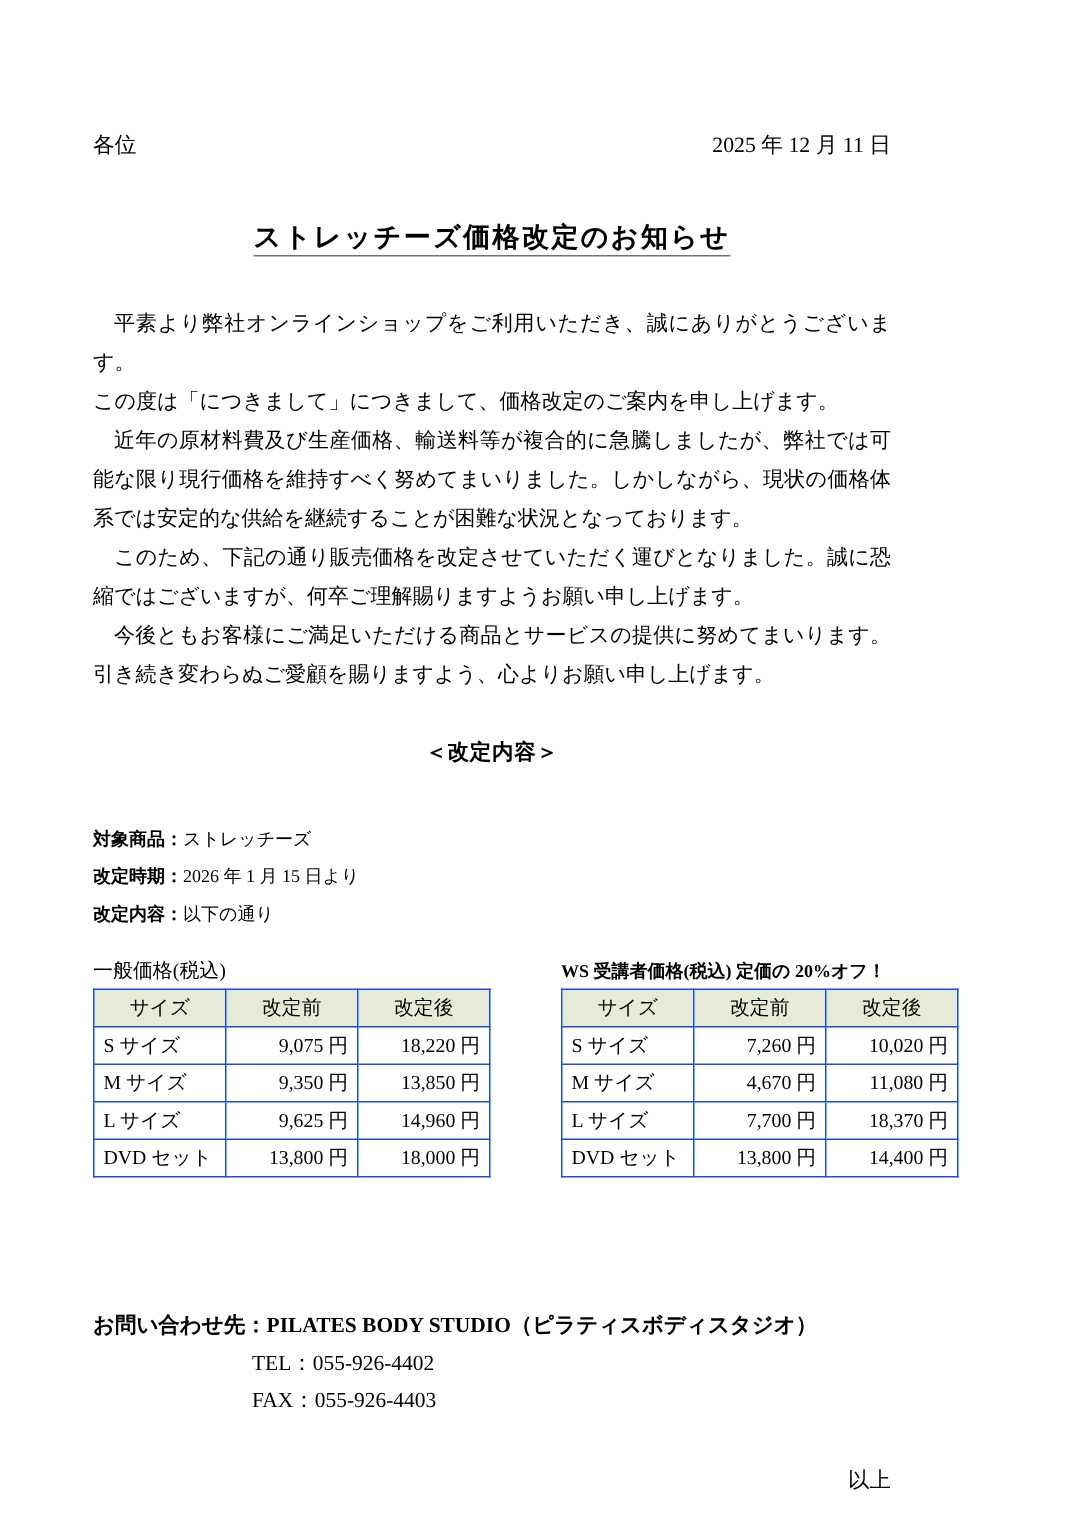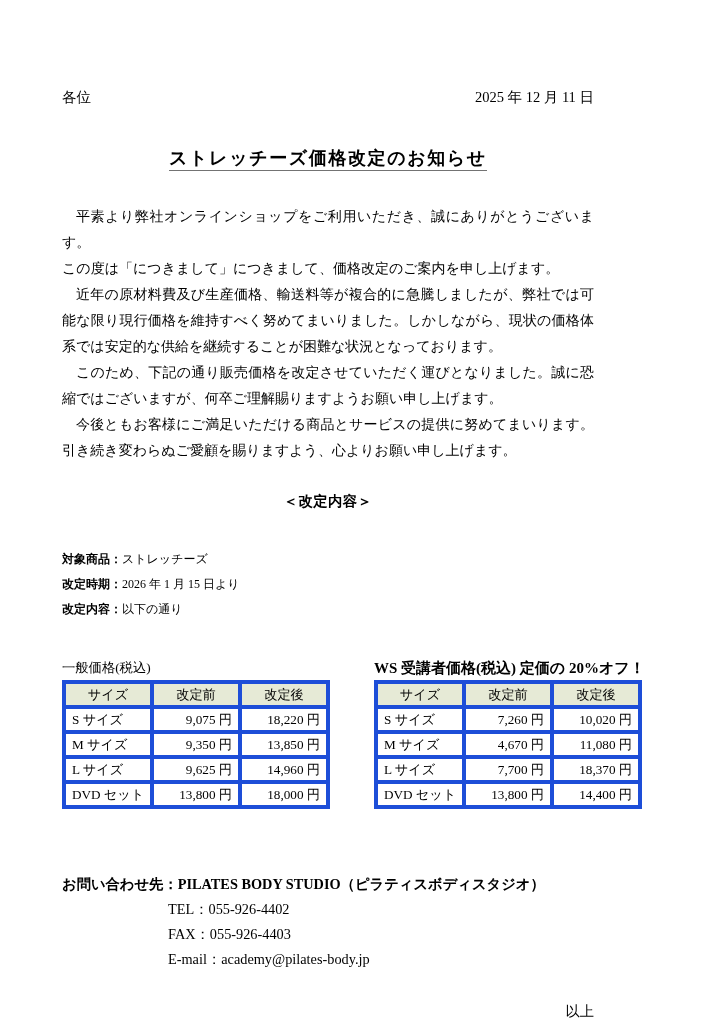--- a/index.html
+++ b/index.html
@@ -100,41 +100,40 @@
   
   .tables-area {
     margin-top: 16px;
     position: relative;
     height: 150px;
   }
   .table-wrap {
     position: absolute;
     top: 0;
     width: 264px;
-    margin-top: 21px;
   }
   .table-wrap.left  { left: 0px; }
   .table-wrap.right { left: 312px; }
 
   .table-caption {
     font-size: 13.3px;
     line-height: 18px;
     margin-bottom: 3px;
     white-space: nowrap;
   }
-  .table-caption.bold { font-weight: bold; font-size: 15px; }
+  .table-caption.bold { font-weight: bold; font-size: 12px; }
 
   table.price {
     border-collapse: collapse;
     width: 264px;
     table-layout: fixed;
     font-size: 13.2px;
   }
   table.price th, table.price td {
-    border: 4px solid #1d4ed8;
+    border: 1px solid #1d4ed8;
     height: 25px;
     padding: 0 6px;
     box-sizing: border-box;
     white-space: nowrap;
   }
   table.price th {
     background: #e6ead6;
     font-weight: normal;
     text-align: center;
   }
@@ -285,18 +284,17 @@
         </tbody>
       </table>
     </div>
 
   </div>
 
   <div class="contact">
     <div class="contact-head">お問い合わせ先：PILATES BODY STUDIO（ピラティスボディスタジオ）</div>
     <div class="contact-line">TEL：055-926-4402</div>
     <div class="contact-line">FAX：055-926-4403</div>
-    <div class="contact-line">E-mail：academy@pilates-body.jp</div>
   </div>
 
   <div class="closing">以上</div>
 
 </div>
 
 </body></html>

